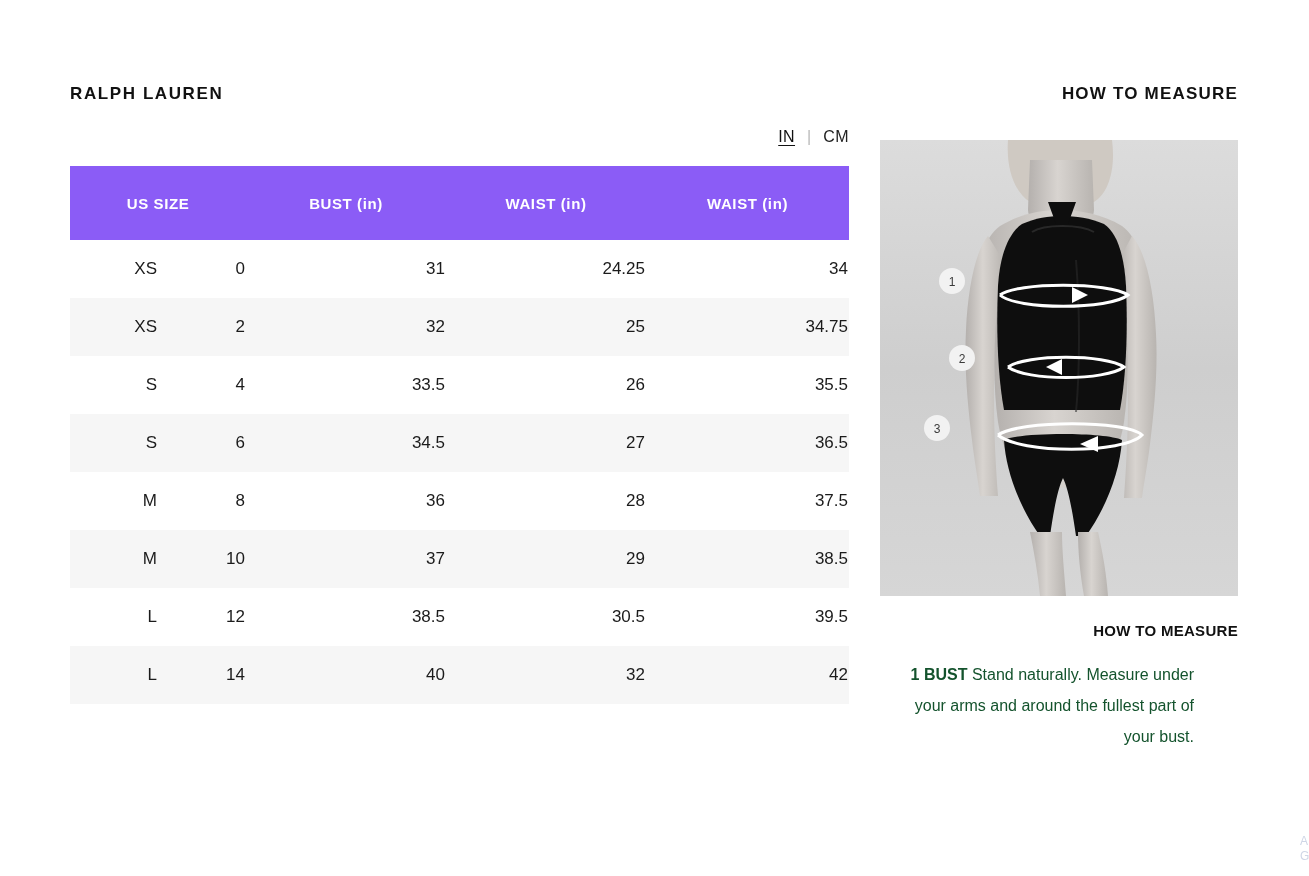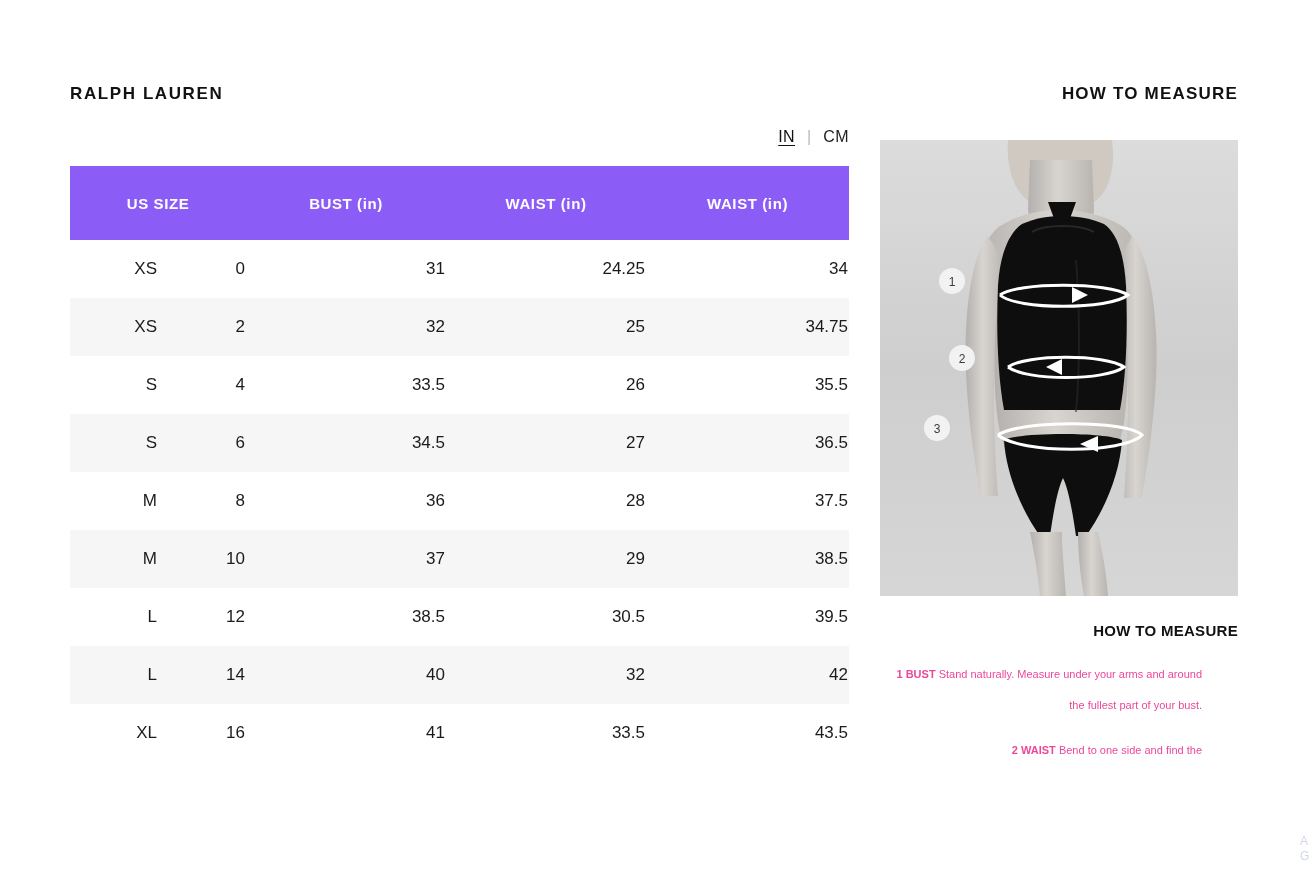--- a/index.html
+++ b/index.html
@@ -113,24 +113,24 @@
   }
   .figure-box svg { display: block; }
   .htm-sub {
     font-size: 15px;
     font-weight: bold;
     letter-spacing: 0.3px;
     margin: 26px 0 20px 0;
     color: #111111;
   }
   .measure-para {
-    font-size: 11px;
+    font-size: 16px;
     line-height: 31px;
-    color: #ec4899;
-    margin: 0 0 14px 12px;
+    color: #14532d;
+    margin: 0 0 14px 4px;
     max-width: 310px;
   }
   .measure-para b {
     font-weight: bold;
   }
 
   
   .clipped-note {
     position: absolute;
     left: 1300px;
@@ -222,27 +222,20 @@
           <td class="c-bust">38.5</td>
           <td class="c-waist">30.5</td>
           <td class="c-hips">39.5</td>
         </tr>
         <tr class="alt">
           <td class="c-size">L</td>
           <td class="c-num">14</td>
           <td class="c-bust">40</td>
           <td class="c-waist">32</td>
           <td class="c-hips">42</td>
-        </tr>
-        <tr>
-          <td class="c-size">XL</td>
-          <td class="c-num">16</td>
-          <td class="c-bust">41</td>
-          <td class="c-waist">33.5</td>
-          <td class="c-hips">43.5</td>
         </tr>
       </tbody>
     </table>
   </div>
 
   <div class="right-col">
 
     <h2 class="htm-title">HOW TO MEASURE</h2>
 
     <div class="figure-box">
@@ -306,20 +299,17 @@
         <text x="57" y="293" text-anchor="middle" font-family="Liberation Sans, sans-serif" font-size="12" fill="#3a3a3a">3</text>
       </svg>
     </div>
 
     <h3 class="htm-sub">HOW TO MEASURE</h3>
 
     <p class="measure-para">
       <b>1 BUST</b><span> Stand naturally. Measure under your arms and around the fullest part of your bust.</span>
     </p>
 
-    <p class="measure-para">
-      <b>2 WAIST</b><span> Bend to one side and find the</span>
-    </p>
   </div>
 
   <div class="clipped-left-note">&nbsp;</div>
   <div class="clipped-note">A<br>G</div>
 </div>
 
 </body></html>

